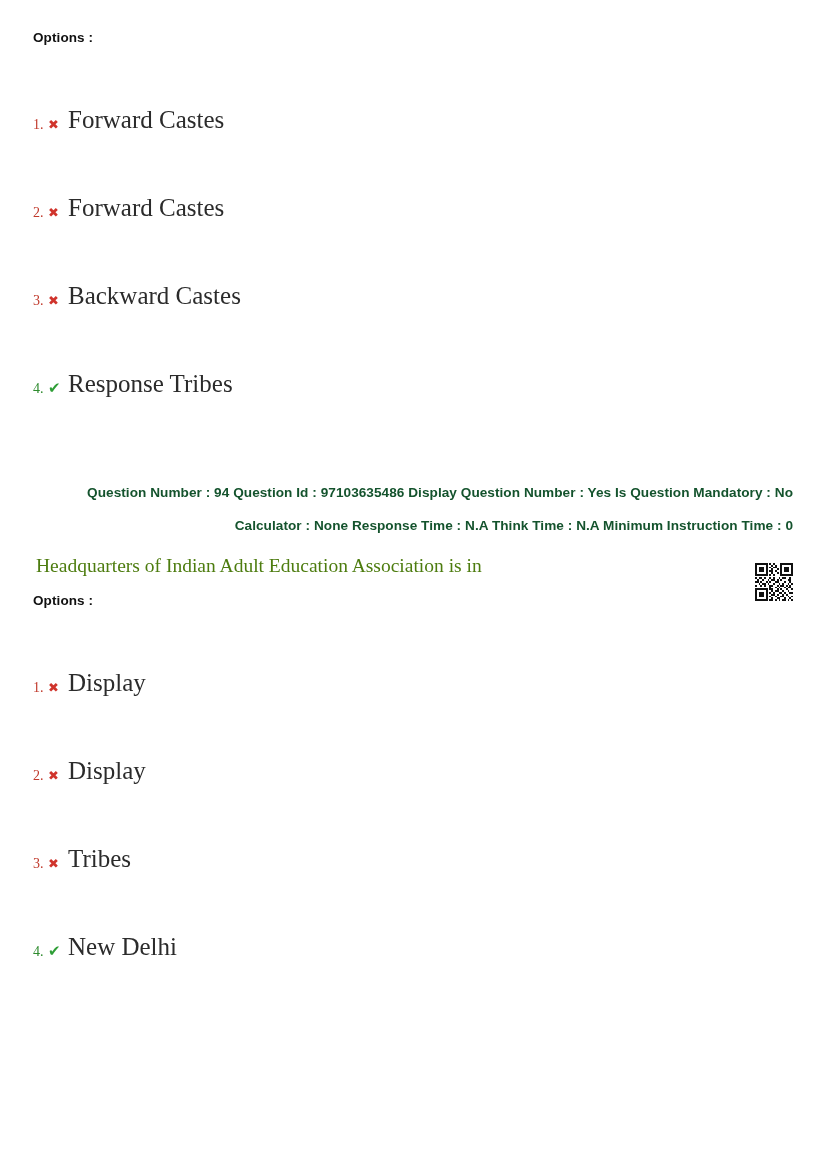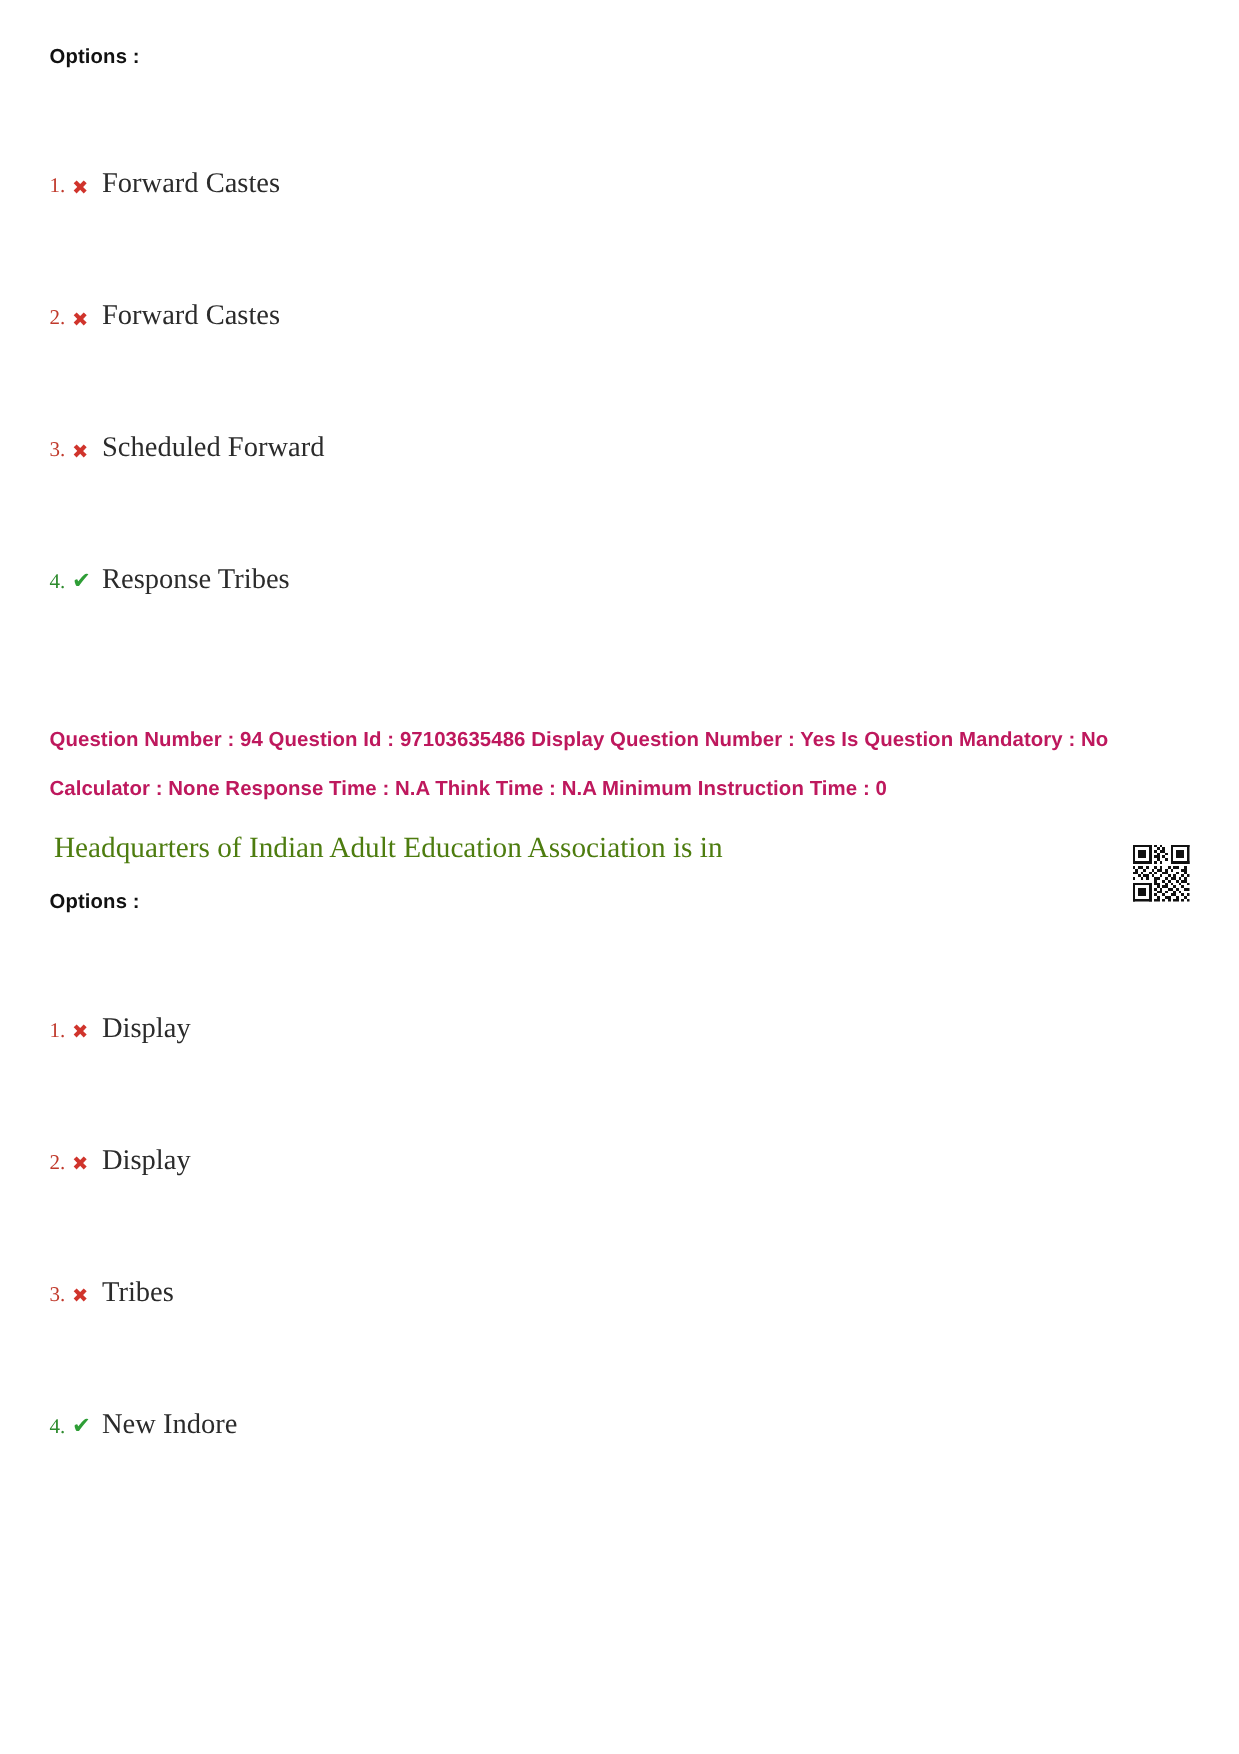--- a/index.html
+++ b/index.html
@@ -58,34 +58,35 @@
   }
   .opt-mark.wrong {
     color: #d0342c;
   }
   .opt-mark.right {
     color: #2e9e36;
     font-size: 15px;
   }
   .opt-text {
     font-family: "Liberation Serif", serif;
-    font-size: 19px;
+    font-size: 25px;
     color: #2b2b2b;
     line-height: 1;
     padding-bottom: 1px;
     white-space: nowrap;
   }
   .meta-block {
     font-family: "Liberation Sans", sans-serif;
     font-weight: bold;
     font-size: 13.6px;
-    color: #be185d;
+    color: #14532d;
     line-height: 32.5px;
     letter-spacing: 0.05px;
     max-width: 772px;
+    text-align: right;
   }
   .question-text {
     font-family: "Liberation Serif", serif;
     font-size: 19.5px;
     color: #4d7c0f;
     padding-left: 3px;
   }
   .qr {
     position: absolute;
     width: 38px;
@@ -114,21 +115,21 @@
       <span class="opt-text">Forward Castes</span>
     </li>
     <li class="opt-row">
       <span class="opt-num">2.</span>
       <span class="opt-mark wrong">✖</span>
       <span class="opt-text">Forward Castes</span>
     </li>
     <li class="opt-row">
       <span class="opt-num">3.</span>
       <span class="opt-mark wrong">✖</span>
-      <span class="opt-text">Scheduled Forward</span>
+      <span class="opt-text">Backward Castes</span>
     </li>
     <li class="opt-row">
       <span class="opt-num correct">4.</span>
       <span class="opt-mark right">✔</span>
       <span class="opt-text">Response Tribes</span>
     </li>
   </ul>
 
   <div class="sec-gap-2"></div>
 
@@ -267,20 +268,20 @@
       <span class="opt-text">Display</span>
     </li>
     <li class="opt-row">
       <span class="opt-num">3.</span>
       <span class="opt-mark wrong">✖</span>
       <span class="opt-text">Tribes</span>
     </li>
     <li class="opt-row">
       <span class="opt-num correct">4.</span>
       <span class="opt-mark right">✔</span>
-      <span class="opt-text">New Indore</span>
+      <span class="opt-text">New Delhi</span>
     </li>
   </ul>
 
   <div class="sec-gap-5"></div>
 
 
 </div>
 
 </body></html>

